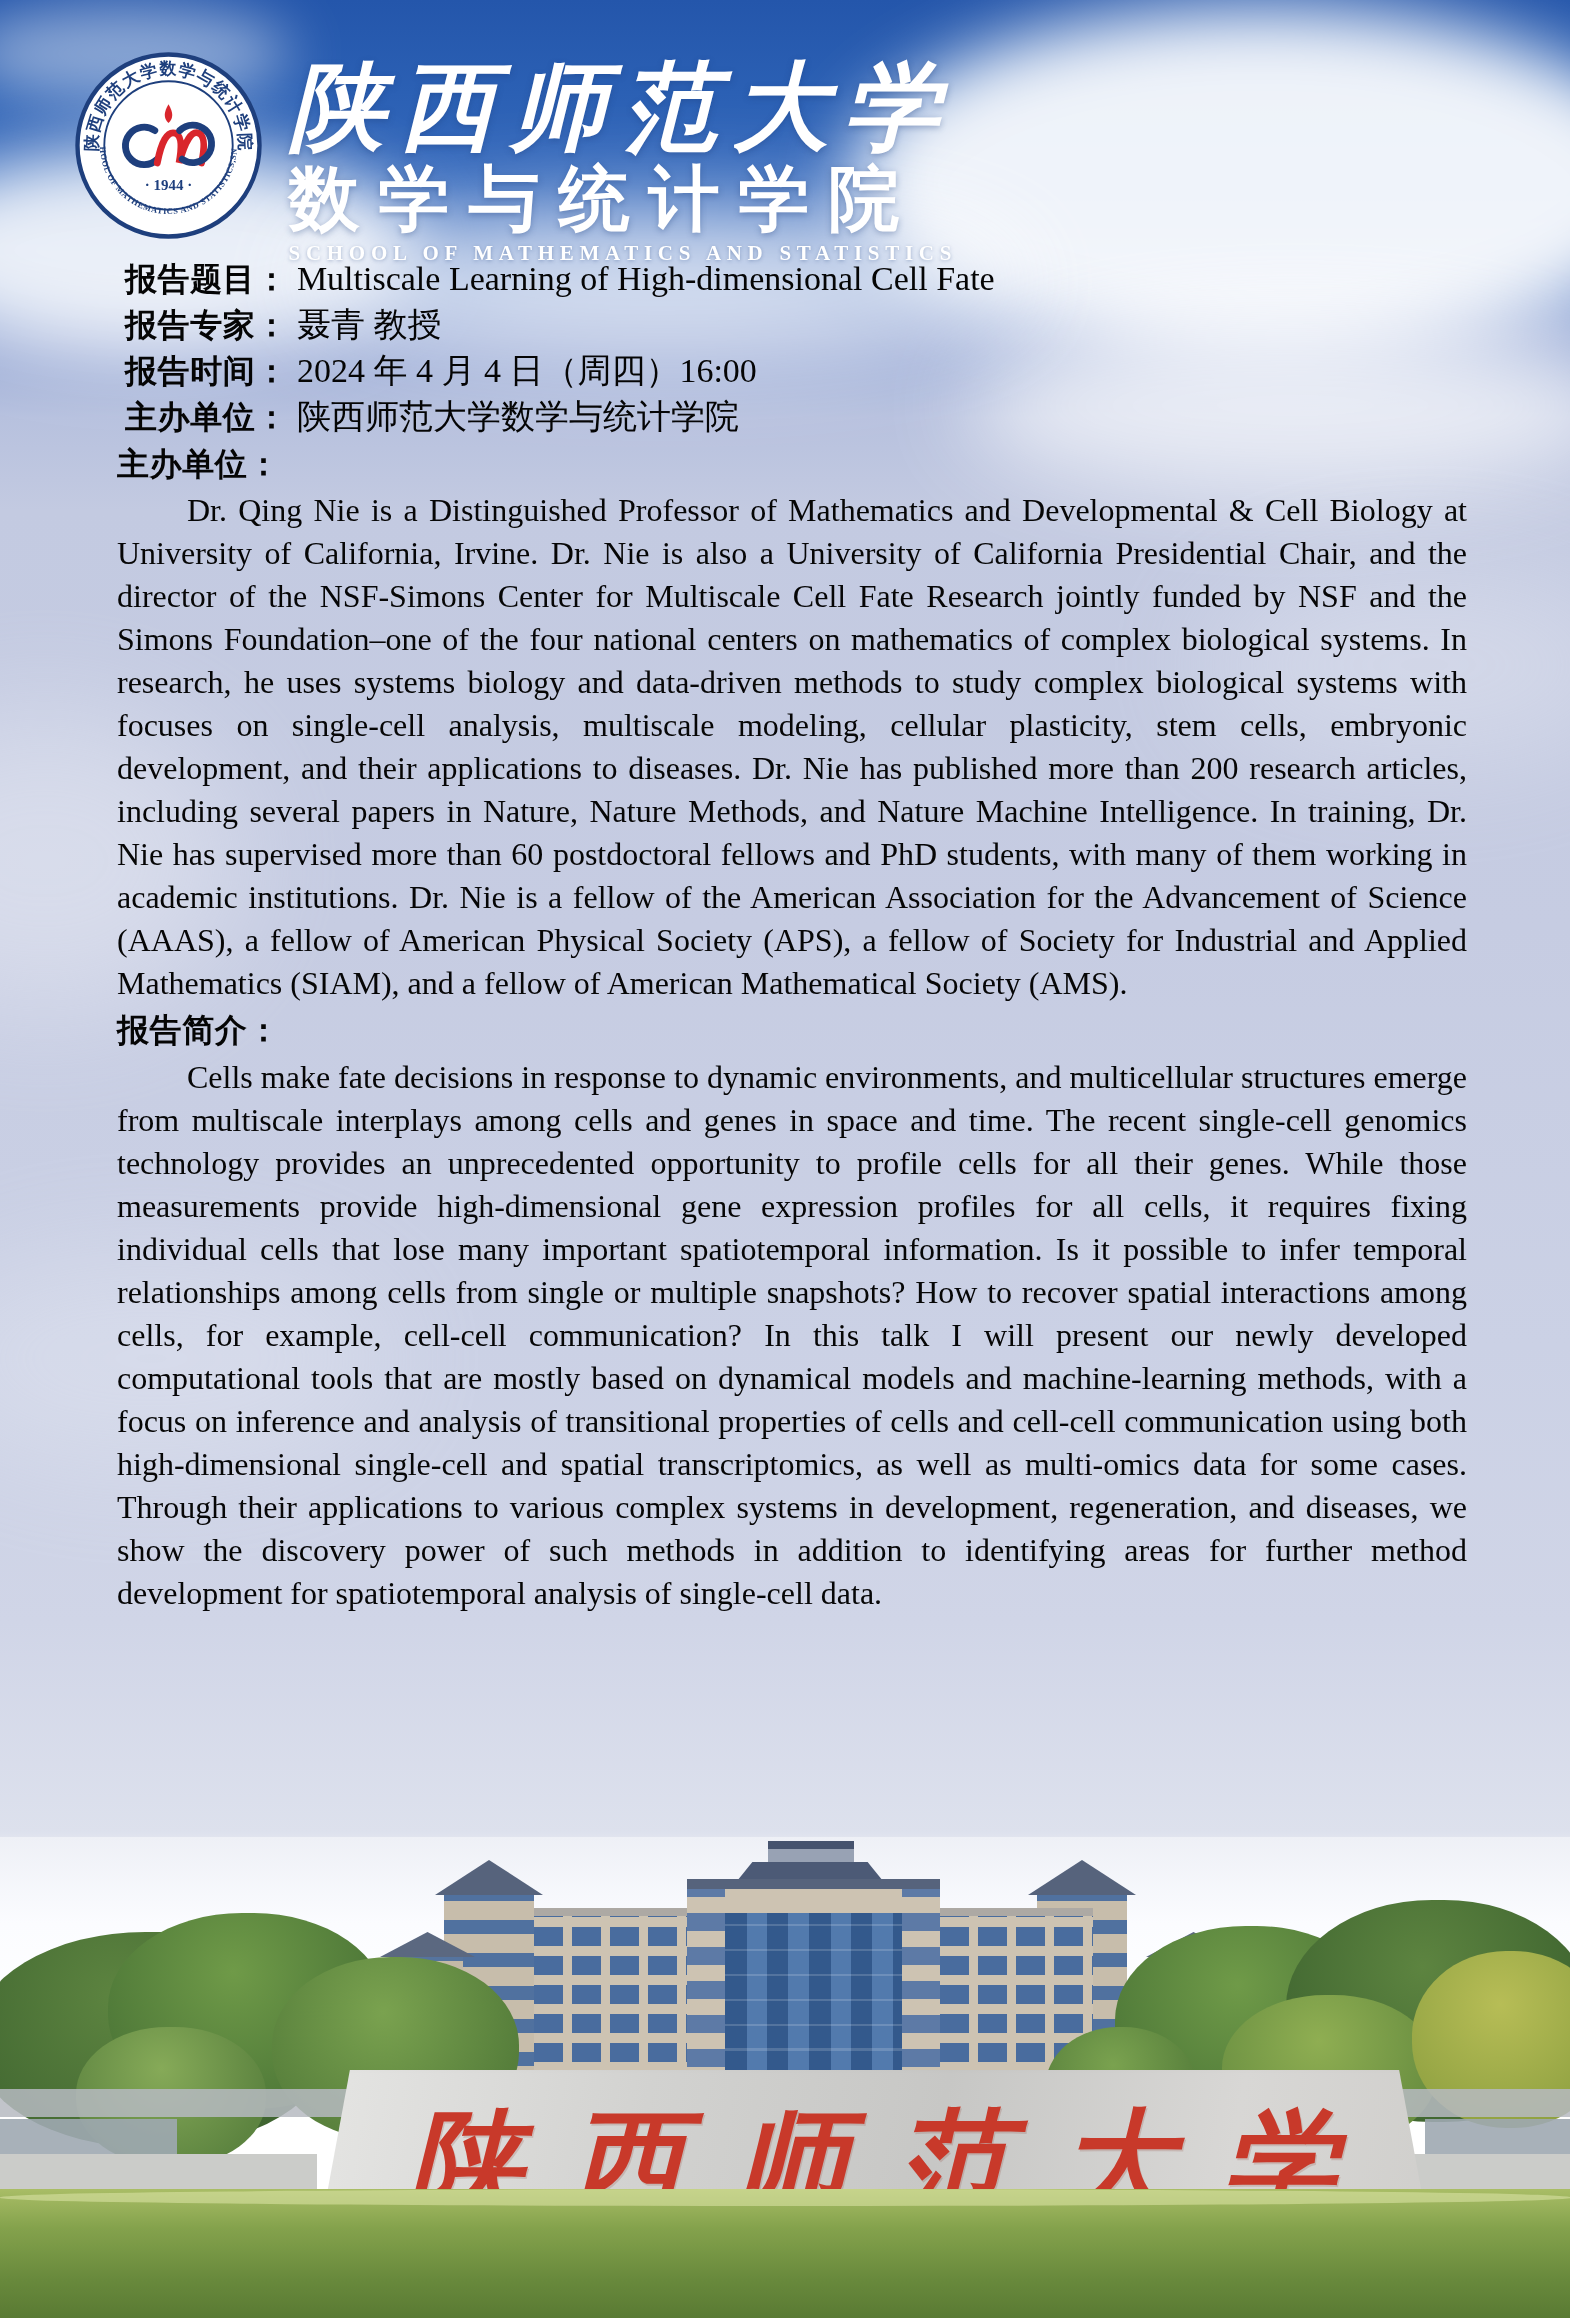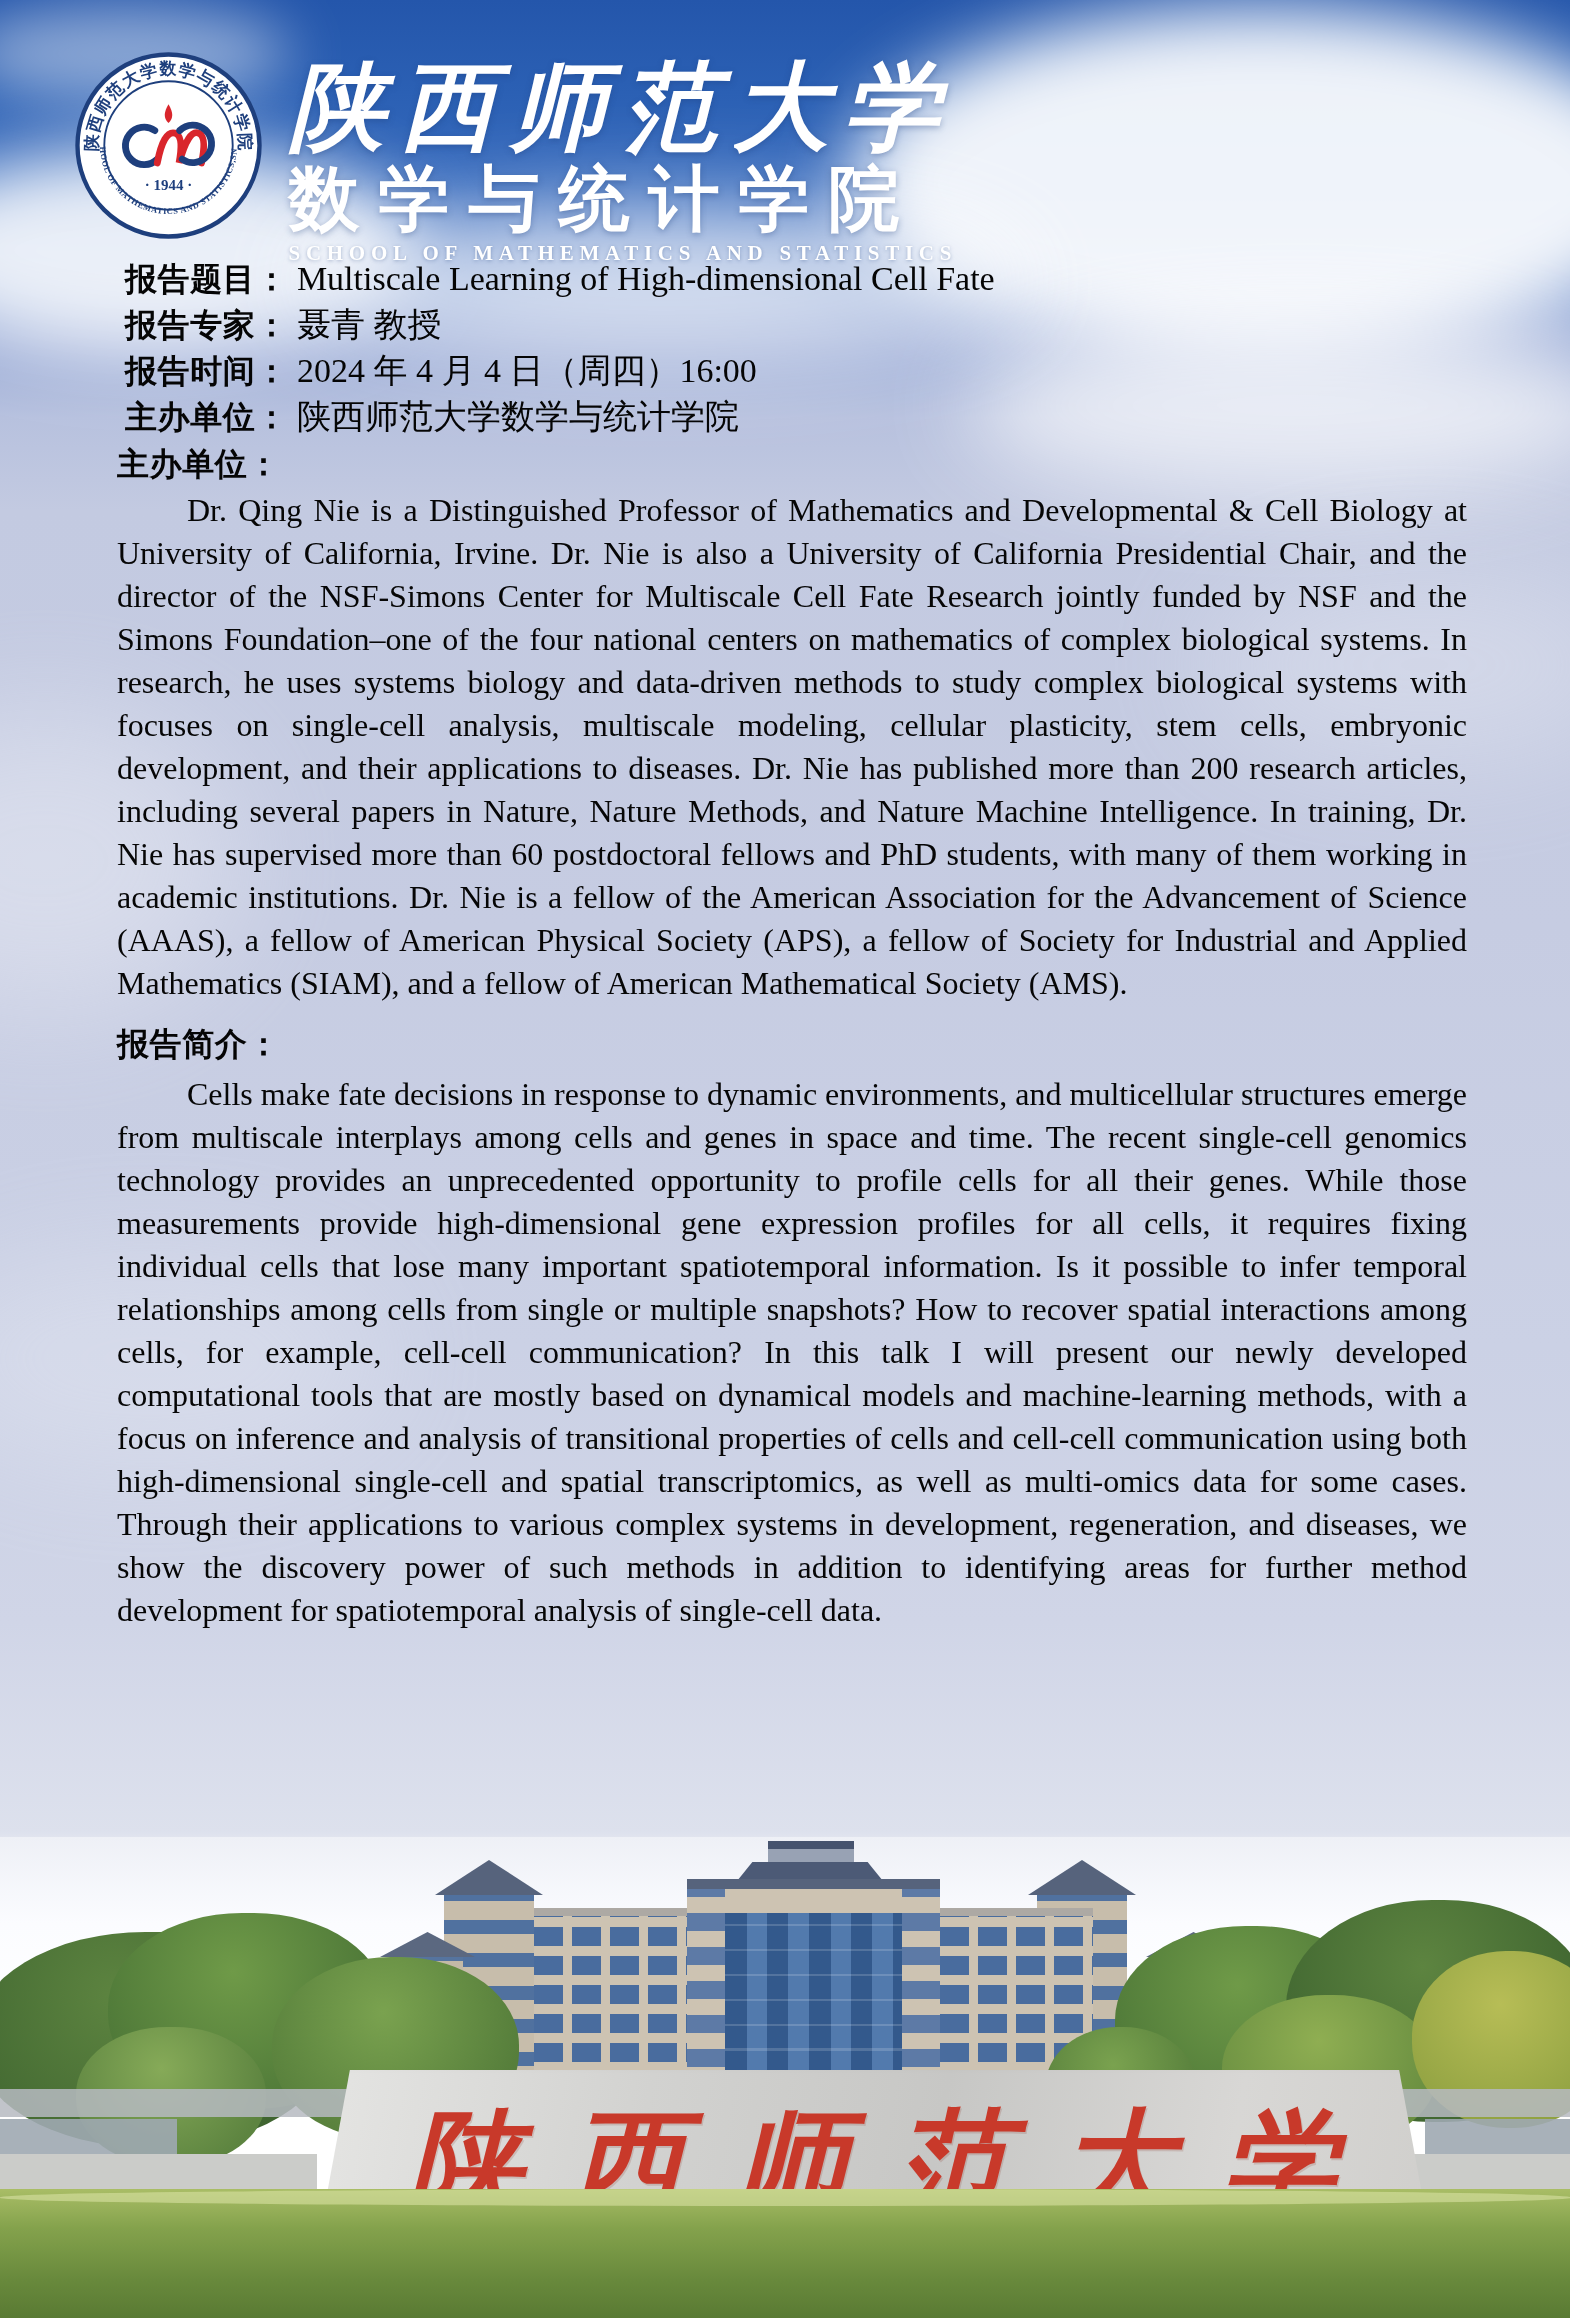--- a/index.html
+++ b/index.html
@@ -51,21 +51,21 @@
   }
   .val{font-family:Liberation Serif, serif;font-size:34px;padding-left:8.9px;white-space:nowrap;}
   .heading{
     font-family:"Liberation Sans",sans-serif;font-weight:900;font-size:32px;
     line-height:48px;letter-spacing:0.6px;
   }
   .para{
     margin:1.3px 0 0 0;font-size:32px;line-height:43px;text-align:justify;
     text-indent:70px;color:#060606;
   }
-  .para + .heading{margin-top:18px;font-family:Liberation Mono, monospace;}
+  .para + .heading{margin-top:1px;}
   
   .photo{position:absolute;left:0;top:1837px;width:1571px;height:482px;overflow:hidden;}
   .photo-sky{position:absolute;inset:0;background:linear-gradient(180deg,#eef0f6 0%,#fbfcff 18%,#ffffff 40%,#ffffff 100%);}
   .photo *{position:absolute;}
   
   .spire{left:768px;top:3.8px;width:86px;height:21.5px;background:#98a2b4;border-top:8.9px solid #46536e;}
   .tier-roof{left:738px;top:25px;width:144px;height:17.7px;background:#4c5a76;clip-path:polygon(0 100%,10% 0,90% 0,100% 100%);}
   .tower{left:687px;top:42px;width:253px;height:272px;background:#cdc3b2;border-top:10px solid #56637c;}
   .tower-glass{left:725px;top:76px;width:177px;height:238px;
     background-image:

